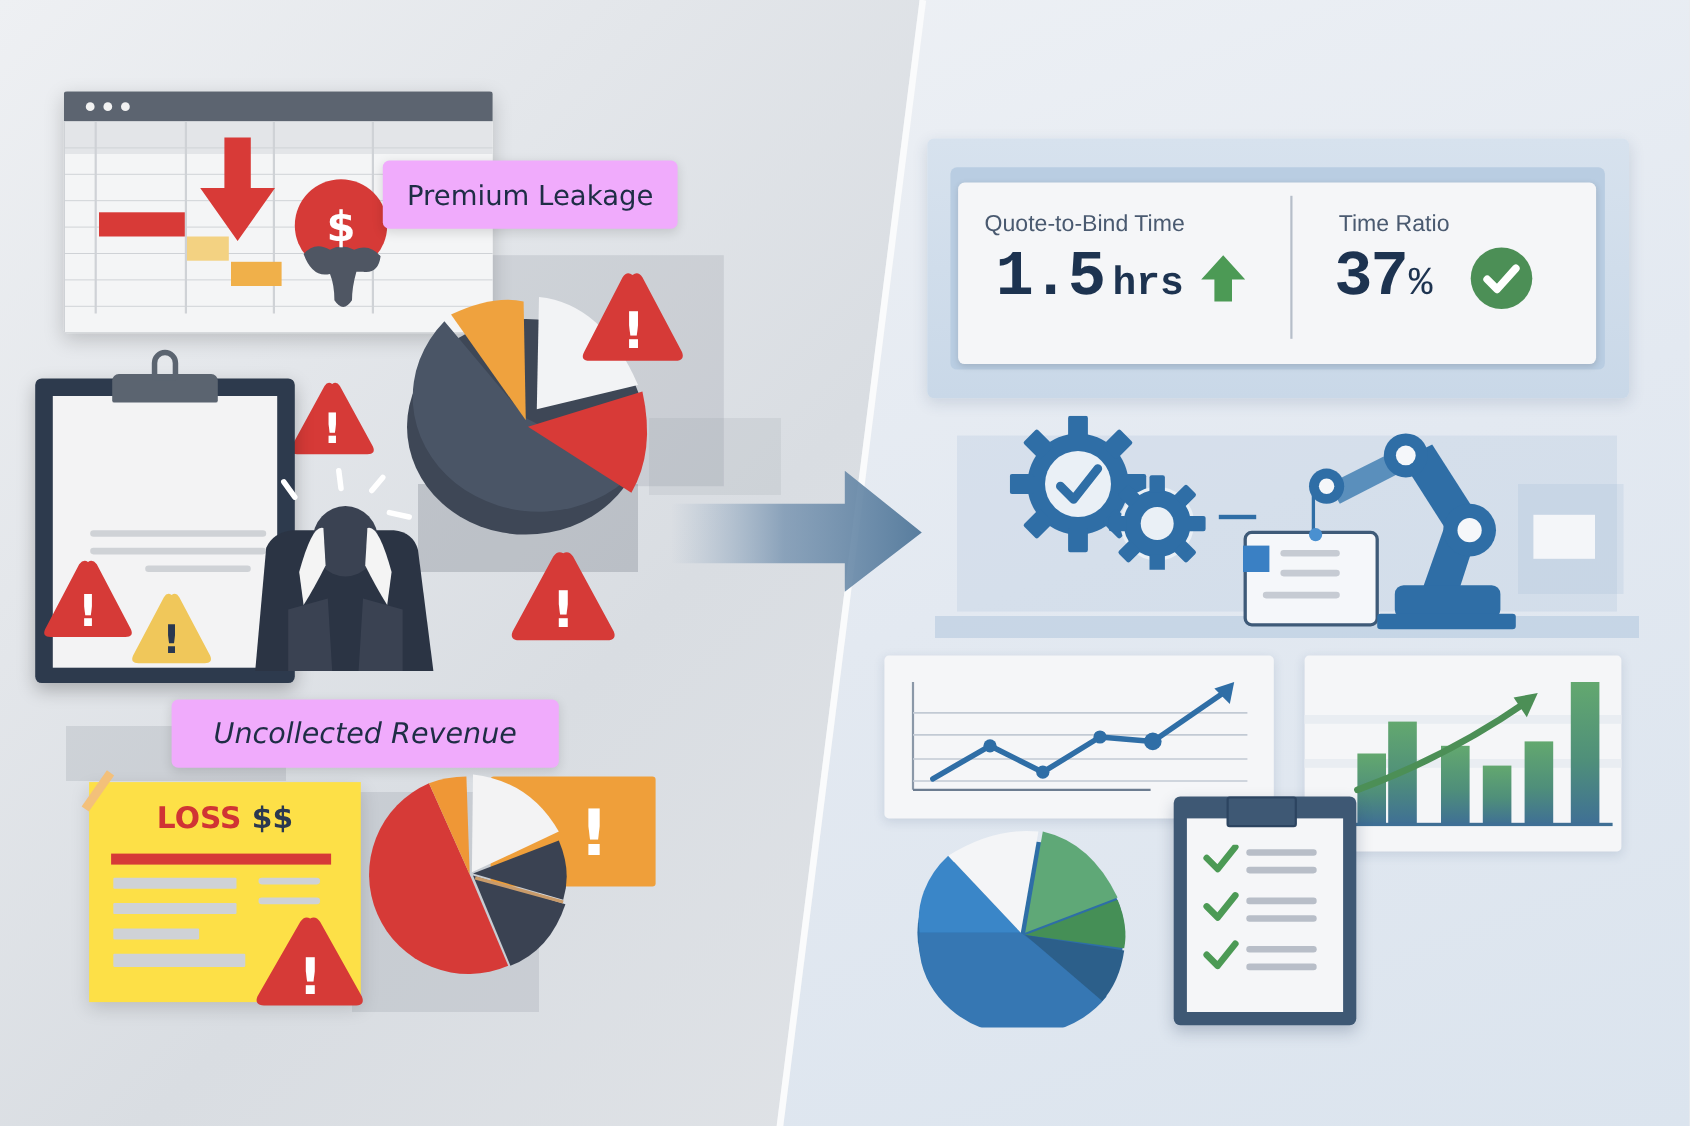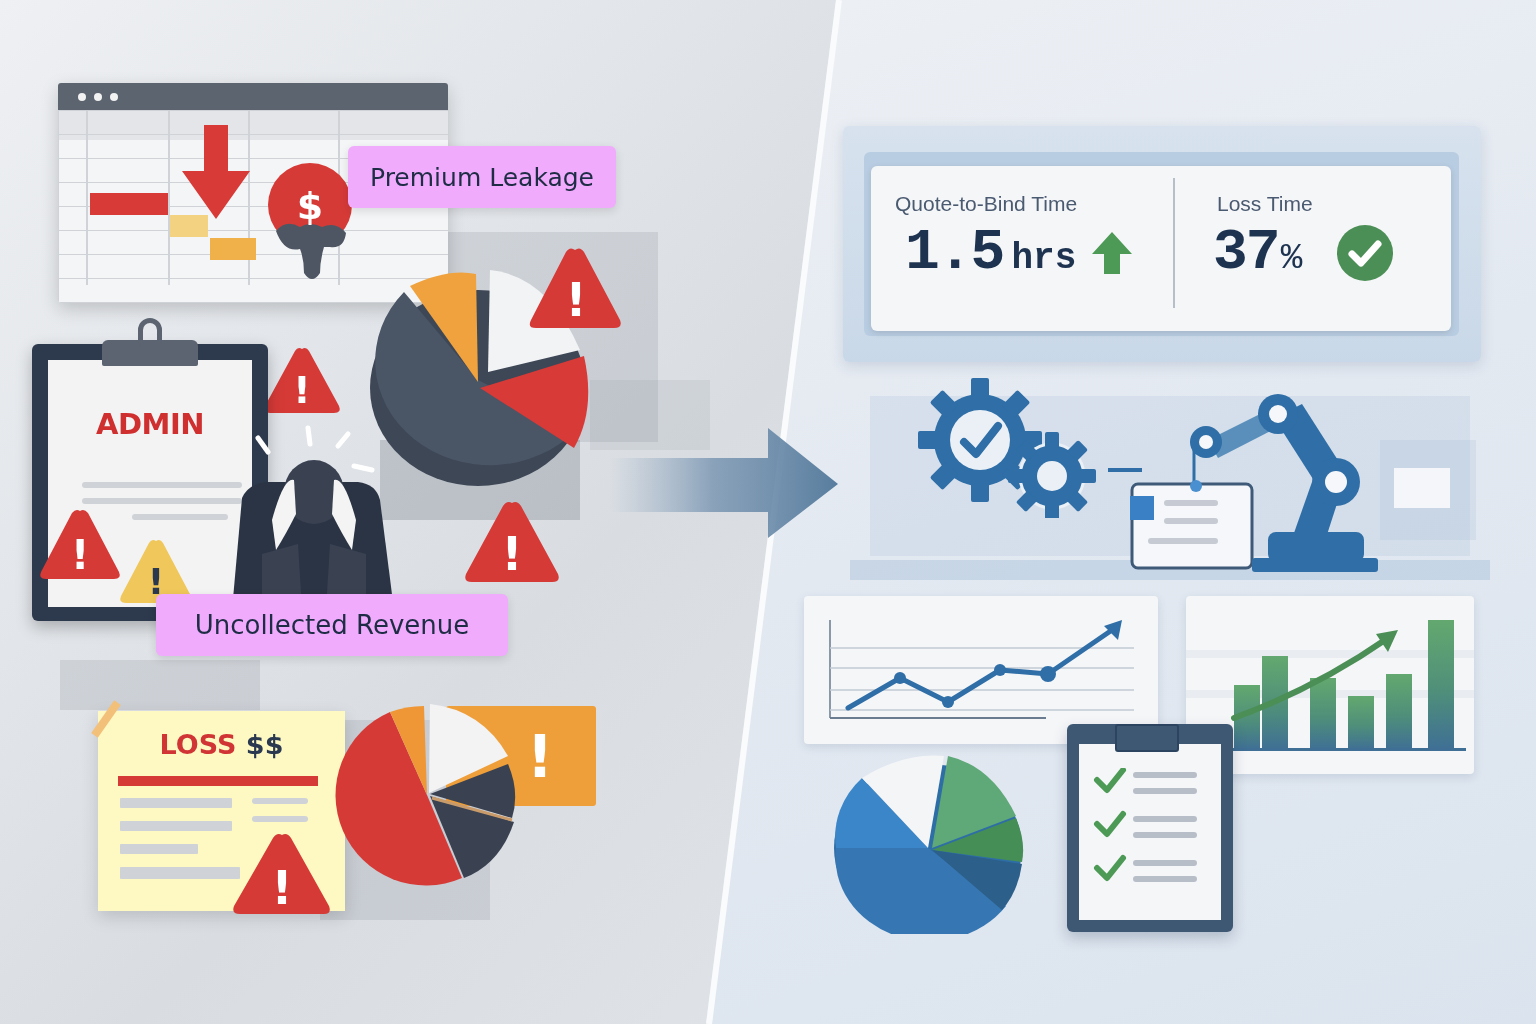--- a/index.html
+++ b/index.html
@@ -79,22 +79,22 @@
   }
   .admin-text {
     position: absolute; left: 0; right: 0; top: 44px;
     text-align: center; color: #cf2f2f; font-weight: bold; font-size: 29px; line-height: 40px;
     font-family: "DejaVu Sans", sans-serif; letter-spacing: -0.5px;
   }
   .gray-line { position: absolute; height: 6px; background: #cfd2d6; border-radius: 3px; }
 
   
   .loss-doc {
-    left: 98px; top: 711px; width: 247px; height: 200px;
-    background: #fef9c3;
+    left: 81px; top: 711px; width: 247px; height: 200px;
+    background: #fde047;
     box-shadow: 0 6px 16px rgba(0,0,0,0.15);
   }
   .loss-title {
     position: absolute; left: 0; right: 0; top: 18px; text-align: center;
     font-size: 27px; font-weight: bold; font-family: "DejaVu Sans", sans-serif;
   }
   .loss-title .red { color: #d03434; }
   .loss-title .navy { color: #2a3850; }
 
   
@@ -189,21 +189,20 @@
   <text x="40" y="57" text-anchor="middle" font-size="38" font-weight="bold" fill="#fff" font-family="DejaVu Sans, sans-serif">!</text>
 </svg>
 <svg class="abs" style="left:462px;top:500px;" width="100" height="86" viewBox="0 0 100 86">
   <path d="M50,3 Q55,0 59,6 L96,74 Q99,82 90,82 L10,82 Q1,82 4,74 L41,6 Q45,0 50,3 Z" fill="#d63a37"></path>
   <text x="50" y="70" text-anchor="middle" font-size="46" font-weight="bold" fill="#fff" font-family="DejaVu Sans, sans-serif">!</text>
 </svg>
 
 <div class="abs clip-board">
   <div class="clip-paper">
     <div class="admin-text">
-      <div>ADMIN</div>
     </div>
     <div class="gray-line" style="left:34px;top:122px;width:160px;"></div>
     <div class="gray-line" style="left:34px;top:138px;width:160px;"></div>
     <div class="gray-line" style="left:84px;top:154px;width:96px;"></div>
   </div>
   <div class="clip-clasp"></div>
   <div class="clip-ring"></div>
 </div>
 <svg class="abs" style="left:38px;top:508px;" width="84" height="74" viewBox="0 0 84 74">
   <path d="M42,3 Q46,0 50,5 L81,64 Q84,71 76,71 L8,71 Q0,71 3,64 L34,5 Q38,0 42,3 Z" fill="#d63a37"></path>
@@ -220,21 +219,21 @@
   <path d="M126,10 L116,22" stroke="#fff" stroke-width="5" stroke-linecap="round"></path>
   <path d="M132,42 L150,46" stroke="#fff" stroke-width="5" stroke-linecap="round"></path>
   <path d="M10,186 L20,74 Q26,60 44,58 L136,58 Q154,60 158,76 L172,186 Z" fill="#2b3444"></path>
   <ellipse cx="92" cy="68" rx="30" ry="32" fill="#3a4252"></ellipse>
   <path d="M50,96 Q62,52 72,56 L74,90 Q64,110 54,126 Z" fill="#f4f4f4"></path>
   <path d="M134,96 Q122,52 112,56 L110,90 Q120,110 130,126 Z" fill="#f4f4f4"></path>
   <path d="M40,130 L76,120 L80,186 L40,186 Z" fill="#3a4252"></path>
   <path d="M144,130 L108,120 L104,186 L144,186 Z" fill="#3a4252"></path>
 </svg>
 
-<div class="abs callout" style="left:156px;top:594px;width:352px;height:62px;font-size:26px;">Uncollected Revenue</div>
+<div class="abs callout" style="left:156px;top:636px;width:352px;height:62px;font-size:26px;font-style:italic;">Uncollected Revenue</div>
 
 <div class="abs loss-doc">
   <div class="loss-title">
     <span class="red">LOSS</span>
     <span class="navy">$$</span>
   </div>
   <div class="abs" style="left:20px;top:65px;width:200px;height:10px;background:#d63a37;"></div>
   <div class="gray-line" style="left:22px;top:87px;width:112px;height:10px;border-radius:1px;"></div>
   <div class="gray-line" style="left:22px;top:110px;width:112px;height:10px;border-radius:1px;"></div>
   <div class="gray-line" style="left:22px;top:133px;width:78px;height:10px;border-radius:1px;"></div>
@@ -285,21 +284,21 @@
   <div class="kpi-card">
     <div class="kpi-label" style="left:24px;">Quote-to-Bind Time</div>
     <div class="kpi-value" style="left:34px;">
       <span class="kpi-num">1.5</span>
       <span class="kpi-unit">hrs</span>
       <svg style="margin-left:14px;align-self:center;" width="44" height="46" viewBox="0 0 44 46">
         <polygon points="22,2 42,24 30,24 30,44 14,44 14,24 2,24" fill="#4c9a55"></polygon>
       </svg>
     </div>
     <div class="kpi-sep"></div>
-    <div class="kpi-label" style="left:346px;">Loss Time</div>
+    <div class="kpi-label" style="left:346px;">Time Ratio</div>
     <div class="kpi-value" style="left:342px;">
       <span class="kpi-num">37</span>
       <span class="kpi-unit" style="margin-left:2px;font-weight:normal;">%</span>
       <svg style="margin-left:34px;align-self:center;" width="58" height="58" viewBox="0 0 58 58">
         <circle cx="29" cy="29" r="28" fill="#4c8f56"></circle>
         <path d="M16,30 L25,39 L42,20" stroke="#fff" stroke-width="7" fill="none" stroke-linecap="round" stroke-linejoin="round"></path>
       </svg>
     </div>
   </div>
 </div>

